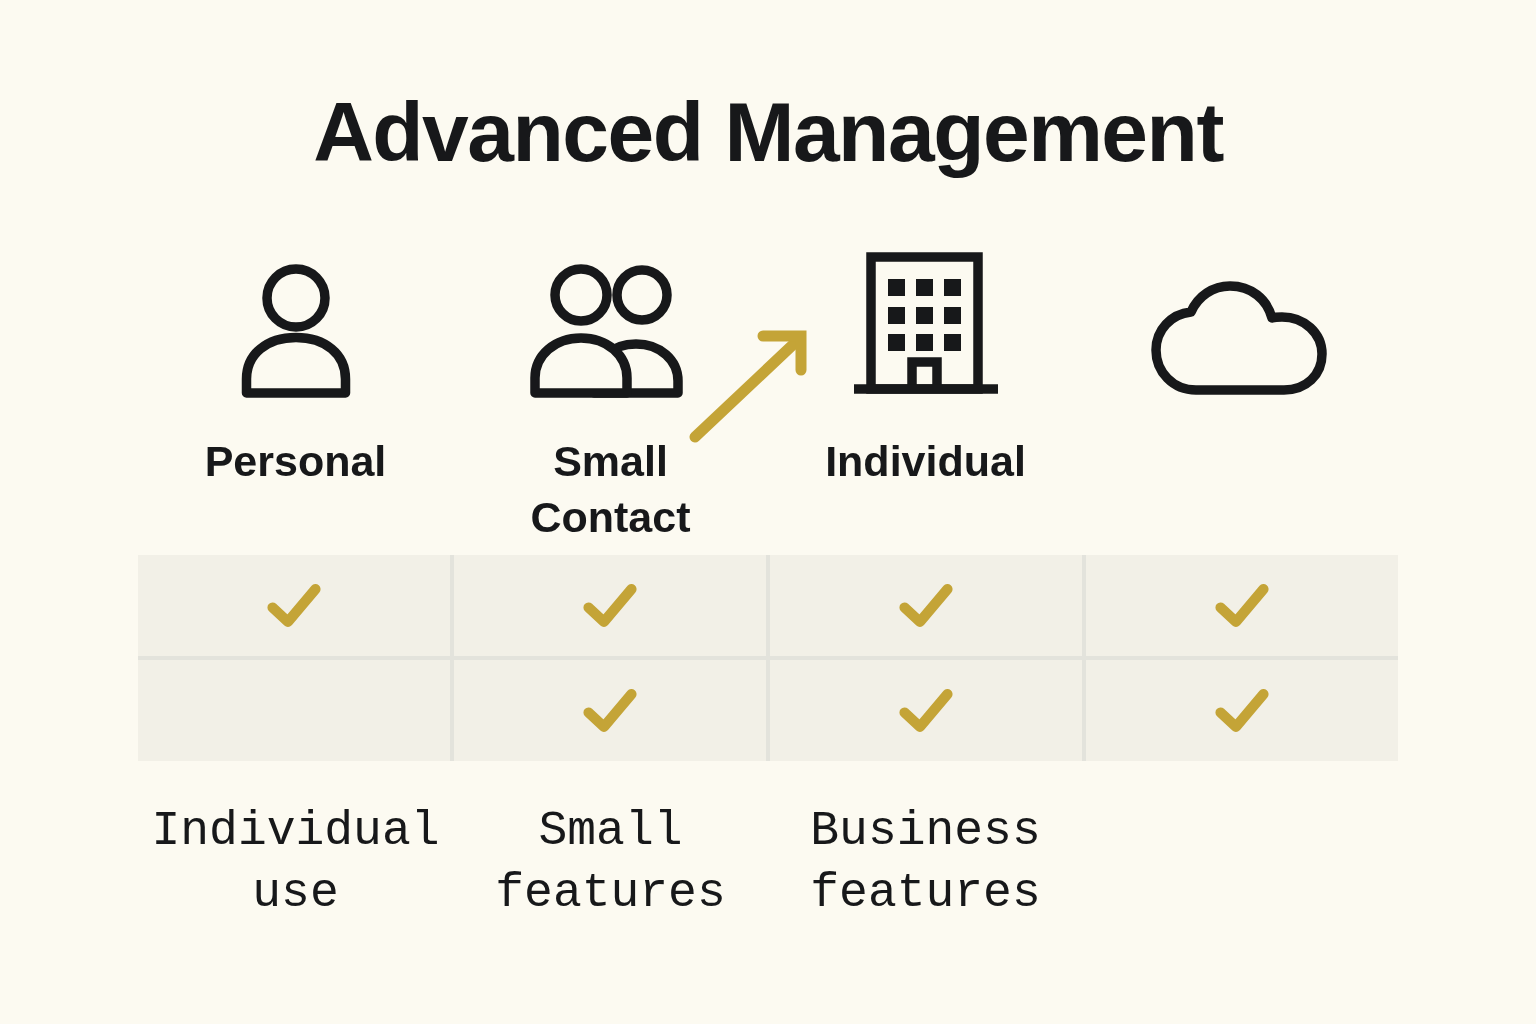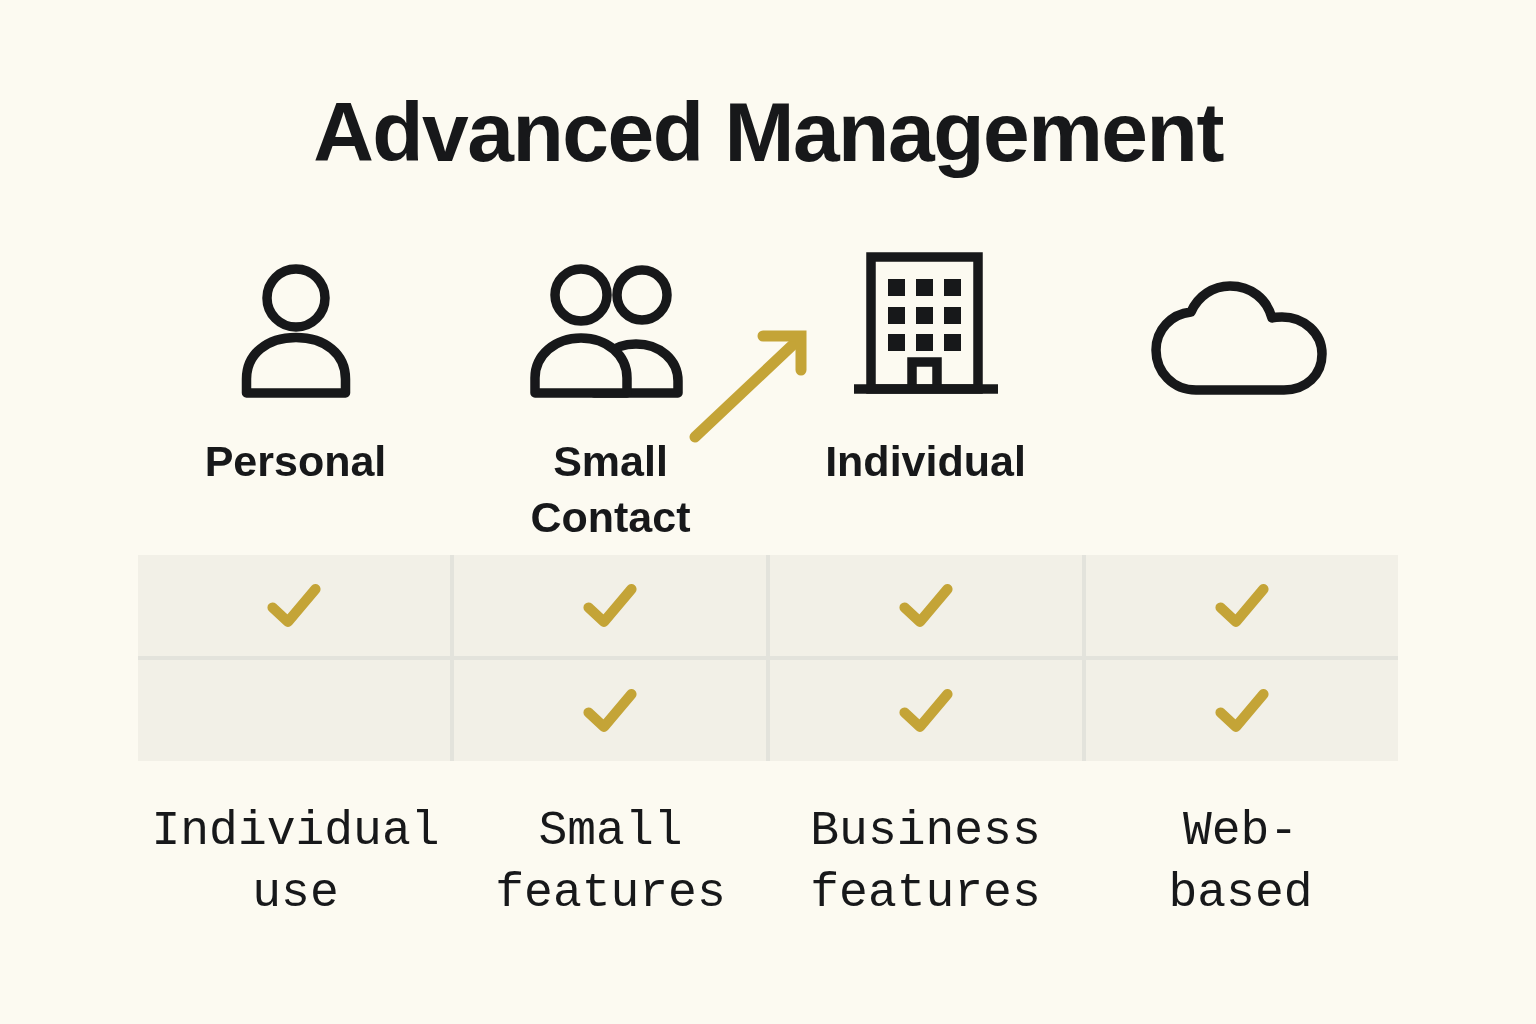--- a/index.html
+++ b/index.html
@@ -210,17 +210,15 @@
     </div>
   </div>
 
   <div class="desc-row">
     <div class="description">Individual
 use</div>
     <div class="description">Small
 features</div>
     <div class="description">Business
 features</div>
-    <div class="description">Web-
-based</div>
   </div>
 
 </div>
 
 </body></html>

